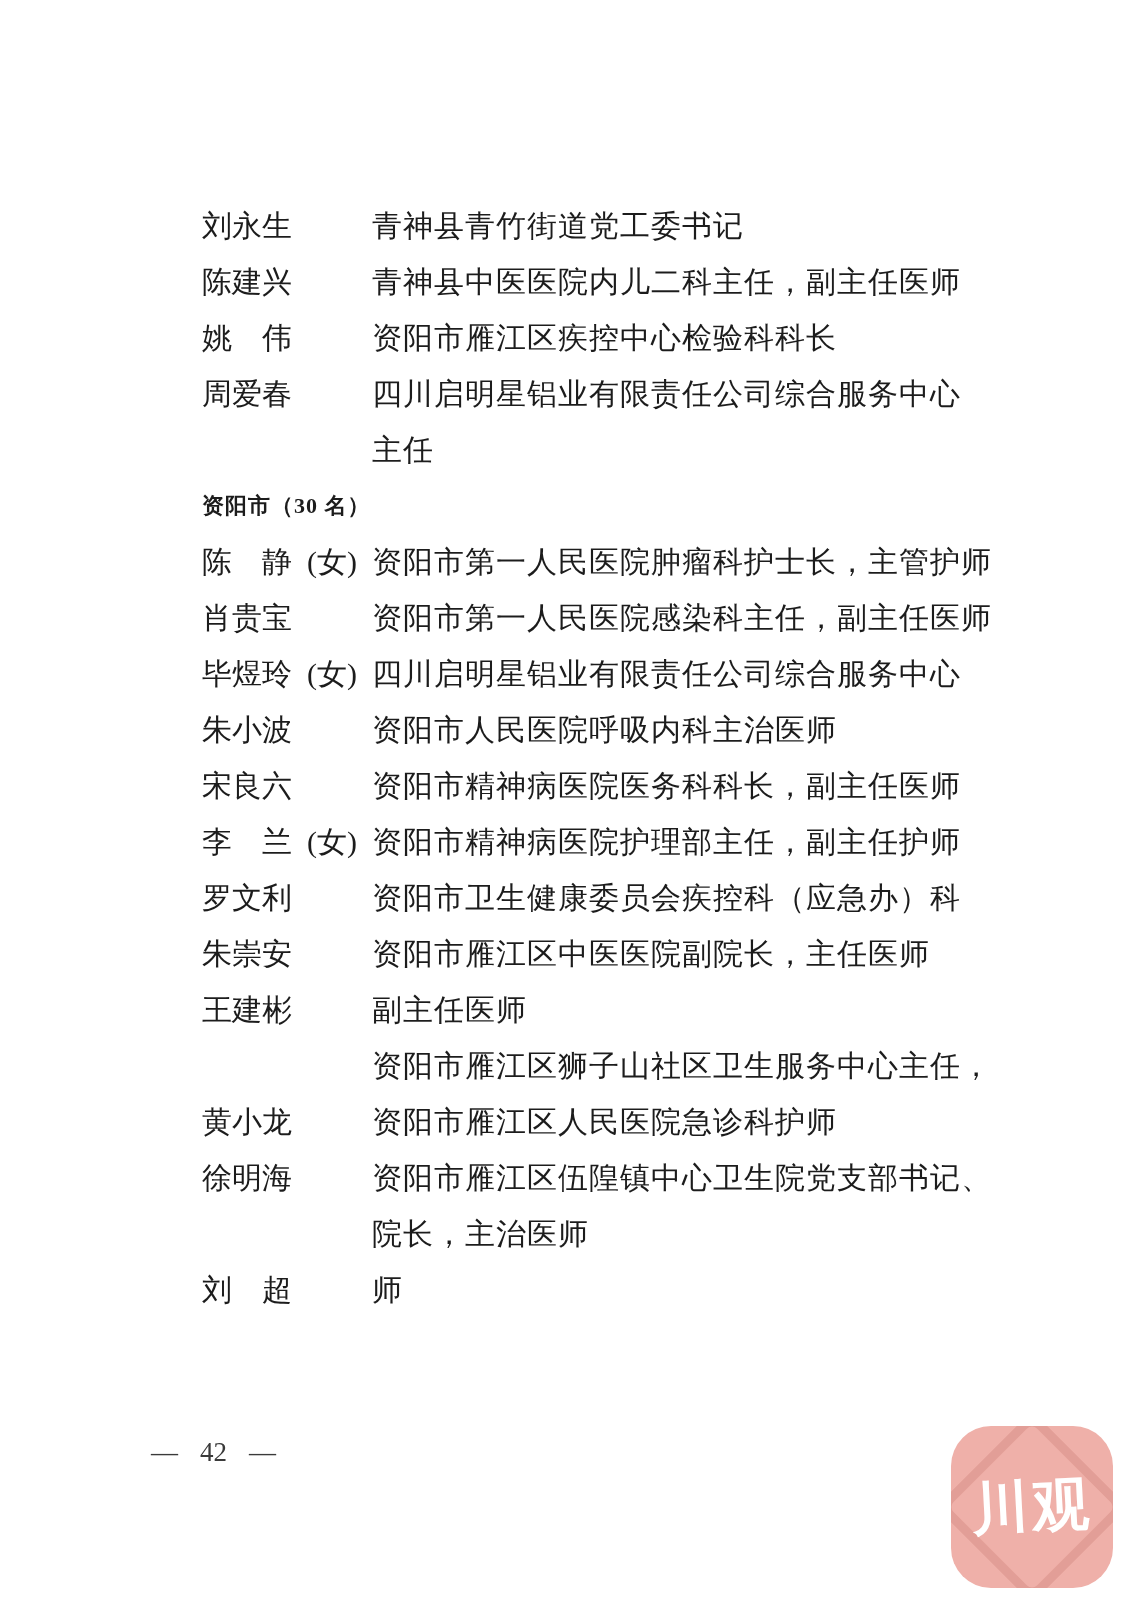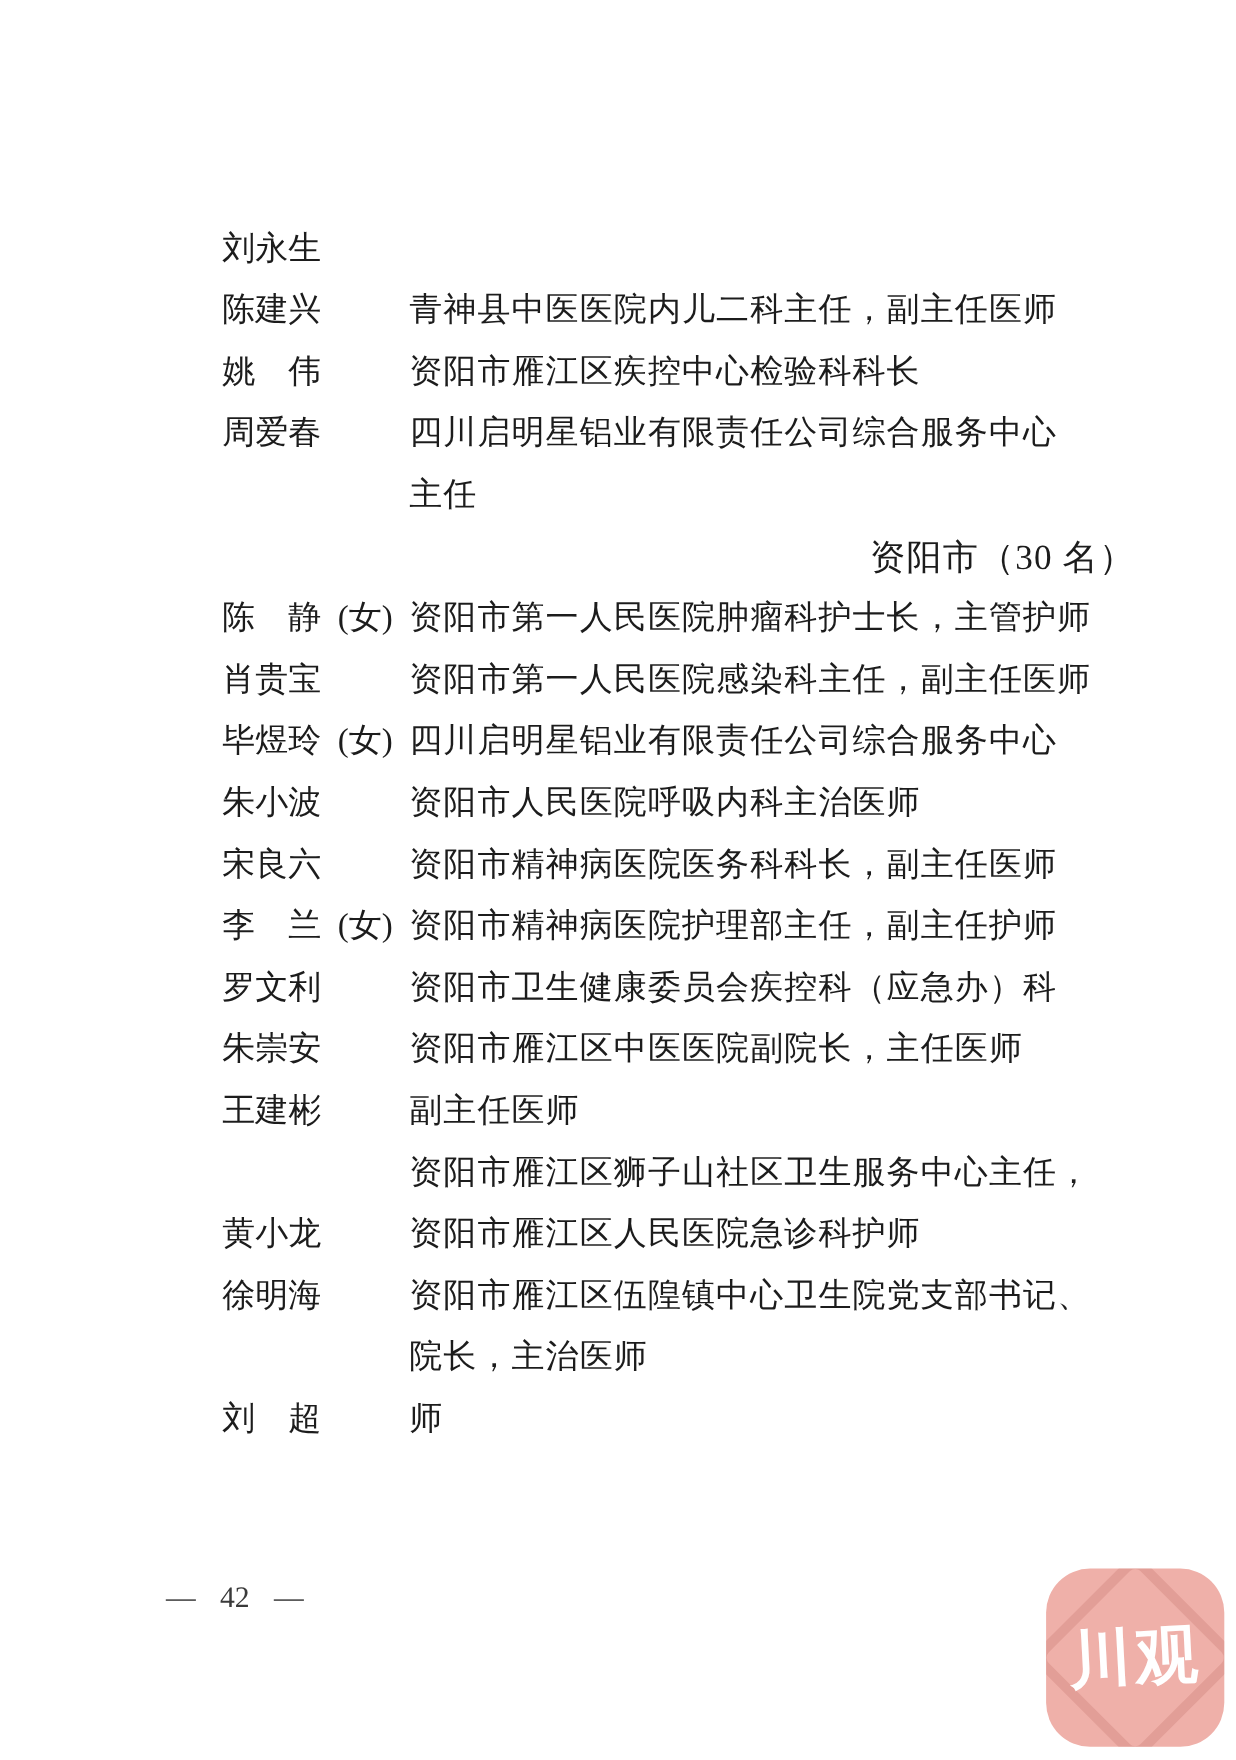--- a/index.html
+++ b/index.html
@@ -47,25 +47,24 @@
     flex: 1 1 auto;
     min-width: 0;
   }
   .desc-line {
     font-size: 30px;
     line-height: 56px;
     letter-spacing: 1px;
     white-space: nowrap;
   }
   .section-row {
-    font-size: 32px;
+    font-size: 22px;
     line-height: 56px;
-    font-weight: normal;
+    font-weight: bold;
     letter-spacing: 1px;
-    text-align: right;
   }
   .footer {
     position: absolute;
     left: 151px;
     top: 1437px;
     font-size: 27px;
     color: #3a3a3a;
     display: flex;
     align-items: center;
     gap: 22px;
@@ -110,20 +109,23 @@
 <div class="page">
 
   <div class="roster" id="roster">
       <div class="entry">
         <div class="name-cell">
           <span>刘</span>
           <span>永</span>
           <span>生</span>
         </div>
         <div class="suffix-cell"></div>
+        <div class="desc-cell">
+          <div class="desc-line">青神县青竹街道党工委书记</div>
+        </div>
       </div>
       <div class="entry">
         <div class="name-cell">
           <span>陈</span>
           <span>建</span>
           <span>兴</span>
         </div>
         <div class="suffix-cell"></div>
         <div class="desc-cell">
           <div class="desc-line">青神县中医医院内儿二科主任，副主任医师</div>

